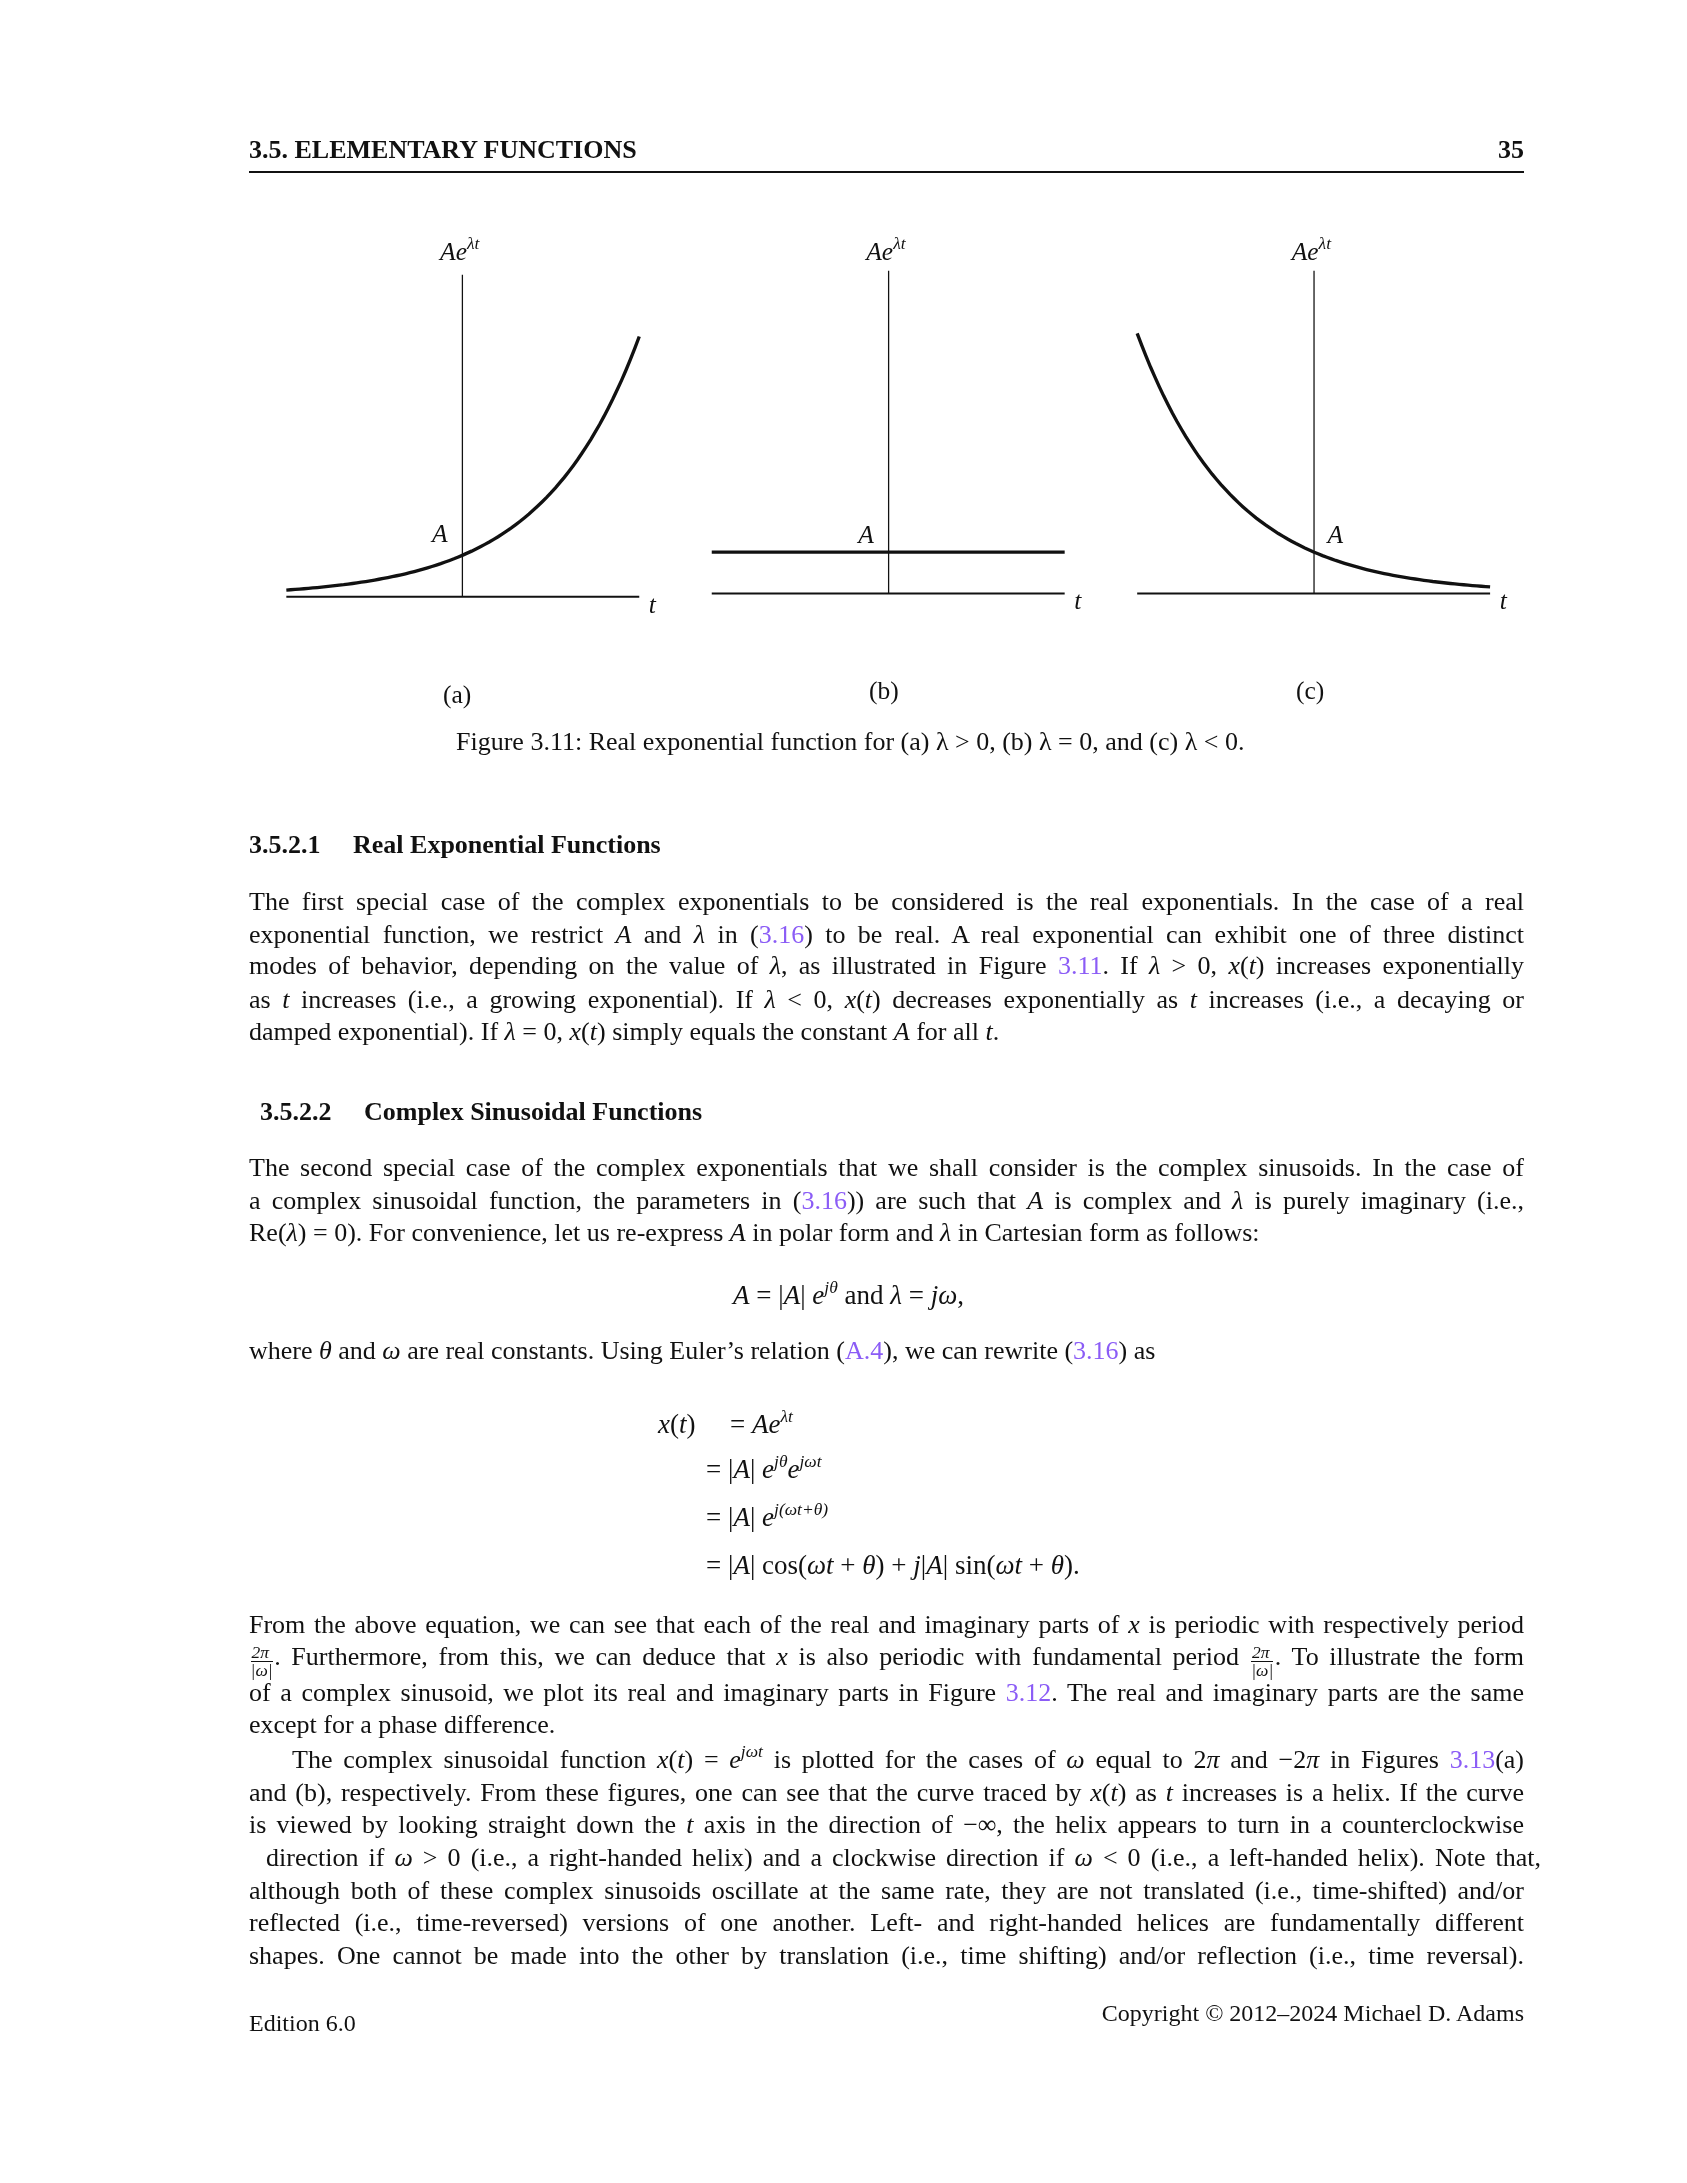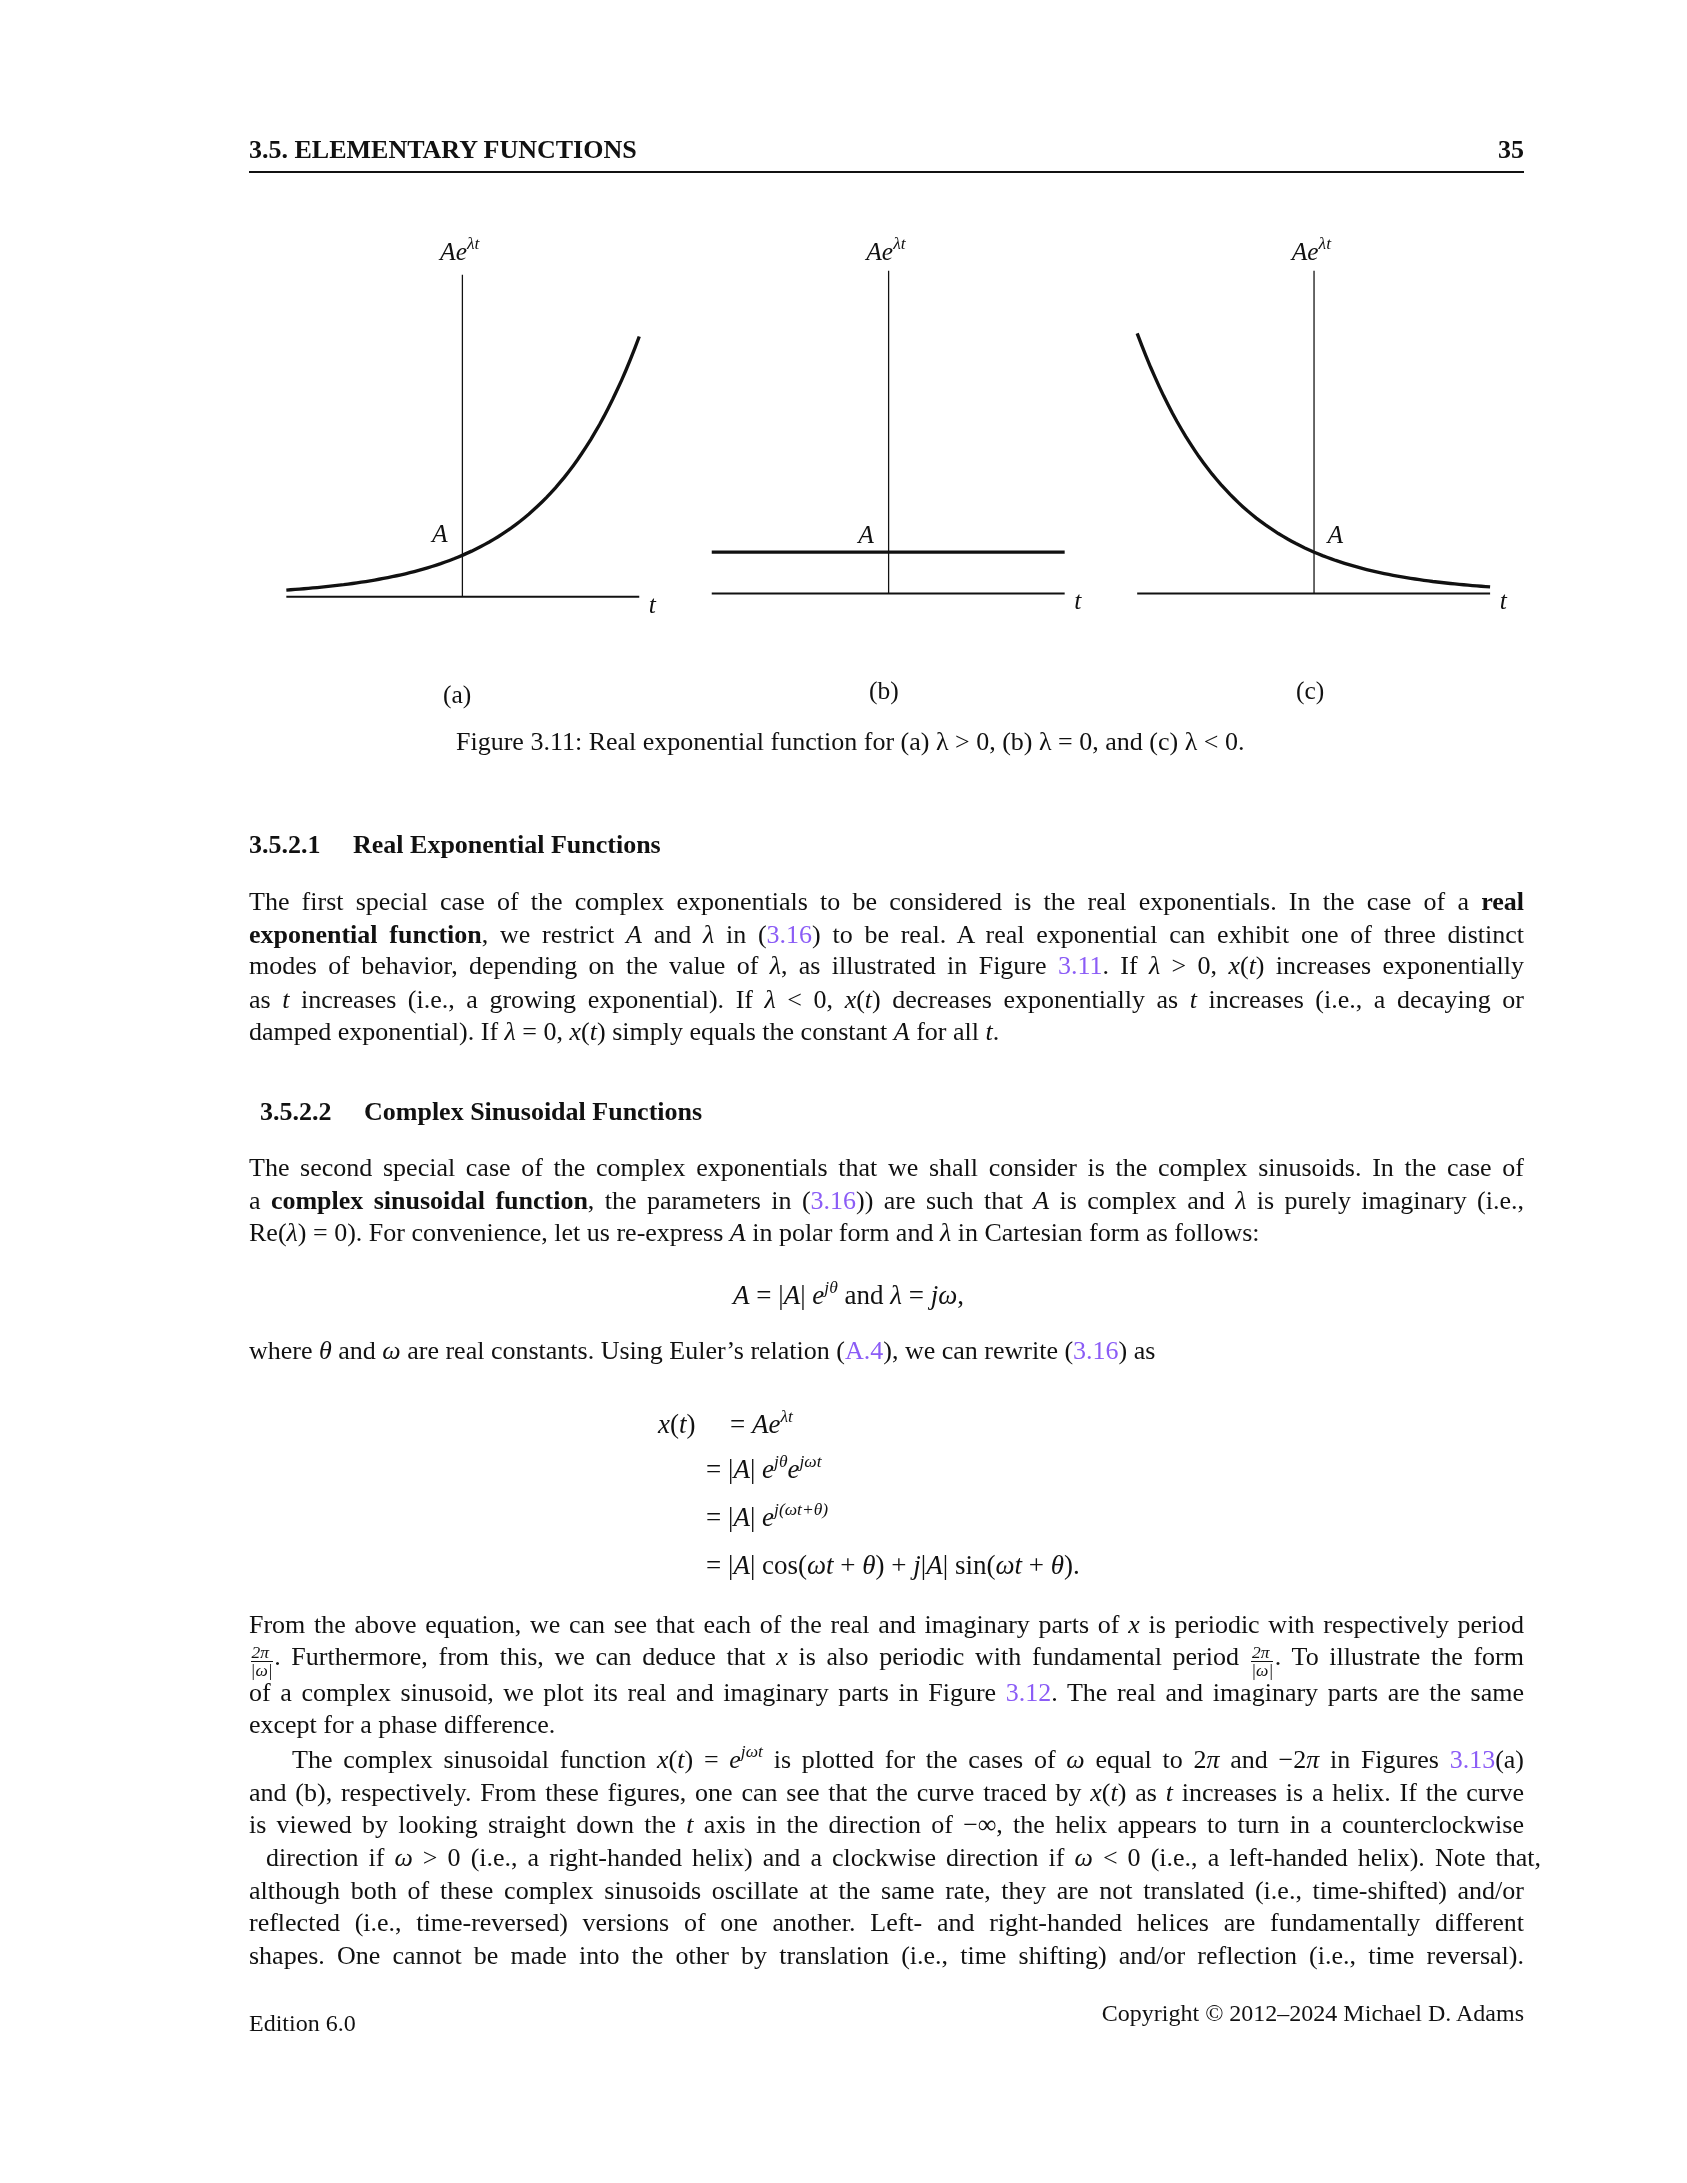--- a/index.html
+++ b/index.html
@@ -13,21 +13,21 @@
   .figlabel{font-family:"Liberation Serif",serif;font-size:32px;fill:#111;}
   .figlabel.it{font-style:italic;}
   .sub{font-family:"Liberation Serif",serif;font-size:25.5px;}
   .caption{font-size:26px;}
   .sec-head{font-weight:bold;font-size:26px;}
   .sec-head .num{display:inline-block;width:104px;}
   .line{font-size:26px;left:249px;width:1275px;}
   .line.just{text-align:justify;text-align-last:justify;}
   .line.indent{text-indent:43px;}
   .i{font-style:italic;}
-  .b{font-weight:bold;}
+  .b{font-weight:normal;}
   .lnk{color:#8b5cf6;cursor:pointer;}
   sup{font-size:17.5px;vertical-align:11px;line-height:0;}
   .frac{display:inline-block;vertical-align:-11px;text-align:center;font-size:17.5px;line-height:17.5px;margin:0 1.6px;}
   .frac .n{display:block;border-bottom:1.2px solid #111;padding:0 0.8px;}
   .frac .d{display:block;}
   .eq{font-size:27px;}
   .footer{font-size:24px;}
 </style>
 </head>
 <body>

